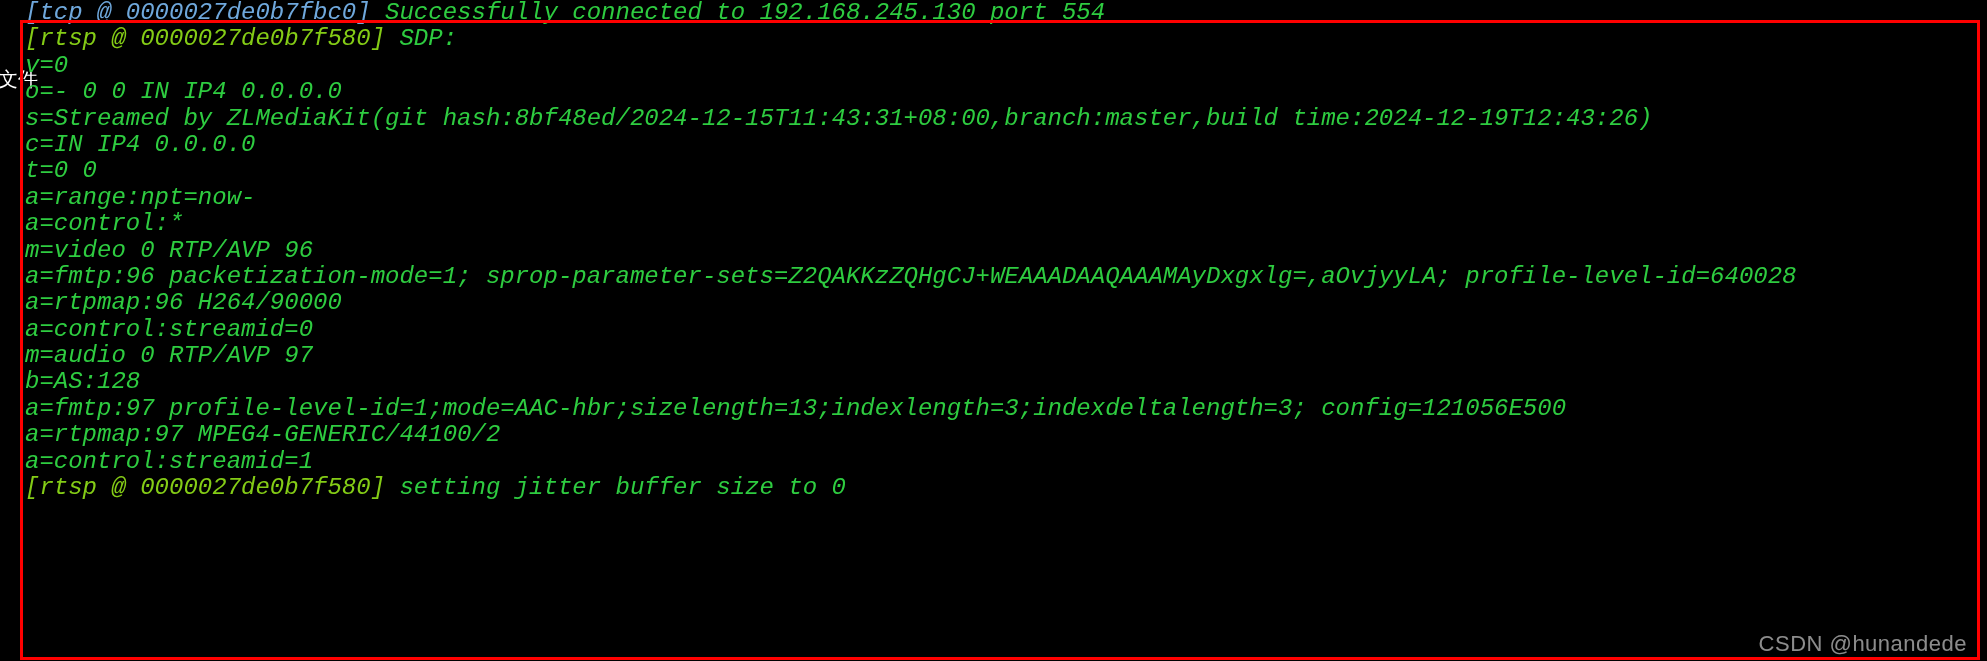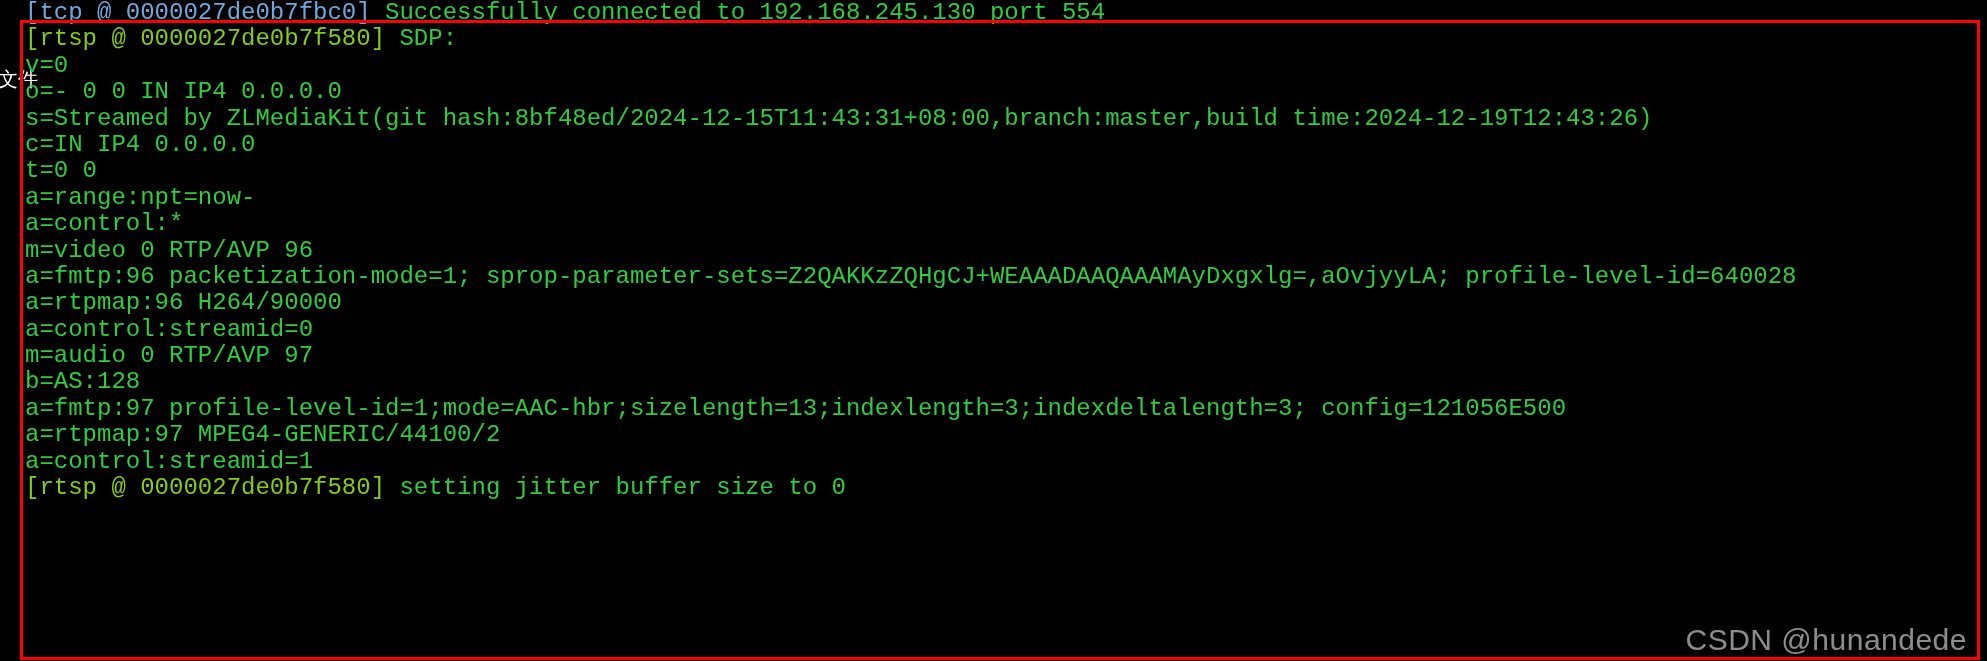--- a/index.html
+++ b/index.html
@@ -20,20 +20,21 @@
     }
     .terminal {
       position: absolute;
       left: 25px;
       top: 0;
       width: 1950px;
       height: 661px;
       padding: 0;
       white-space: pre-wrap;
       word-break: break-all;
+      font-style: italic;
     }
     .blue-bracket {
       color: #6fa8dc;
     }
     .magenta-bracket {
       color: #84cc16;
     }
     .green {
       color: #2ecc40;
     }
@@ -55,21 +56,21 @@
       font-family: "Microsoft YaHei", sans-serif;
       writing-mode: horizontal-tb;
       letter-spacing: 0;
     }
     .watermark {
       position: absolute;
       right: 20px;
       bottom: 5px;
       color: rgba(255, 255, 255, 0.55);
       font-family: Arial, sans-serif;
-      font-size: 30px;
+      font-size: 22px;
       letter-spacing: 0.5px;
     }
     .line {
       display: block;
     }
   </style>
 </head>
 <body>
 
 <div class="sidebar-label">文件</div>

